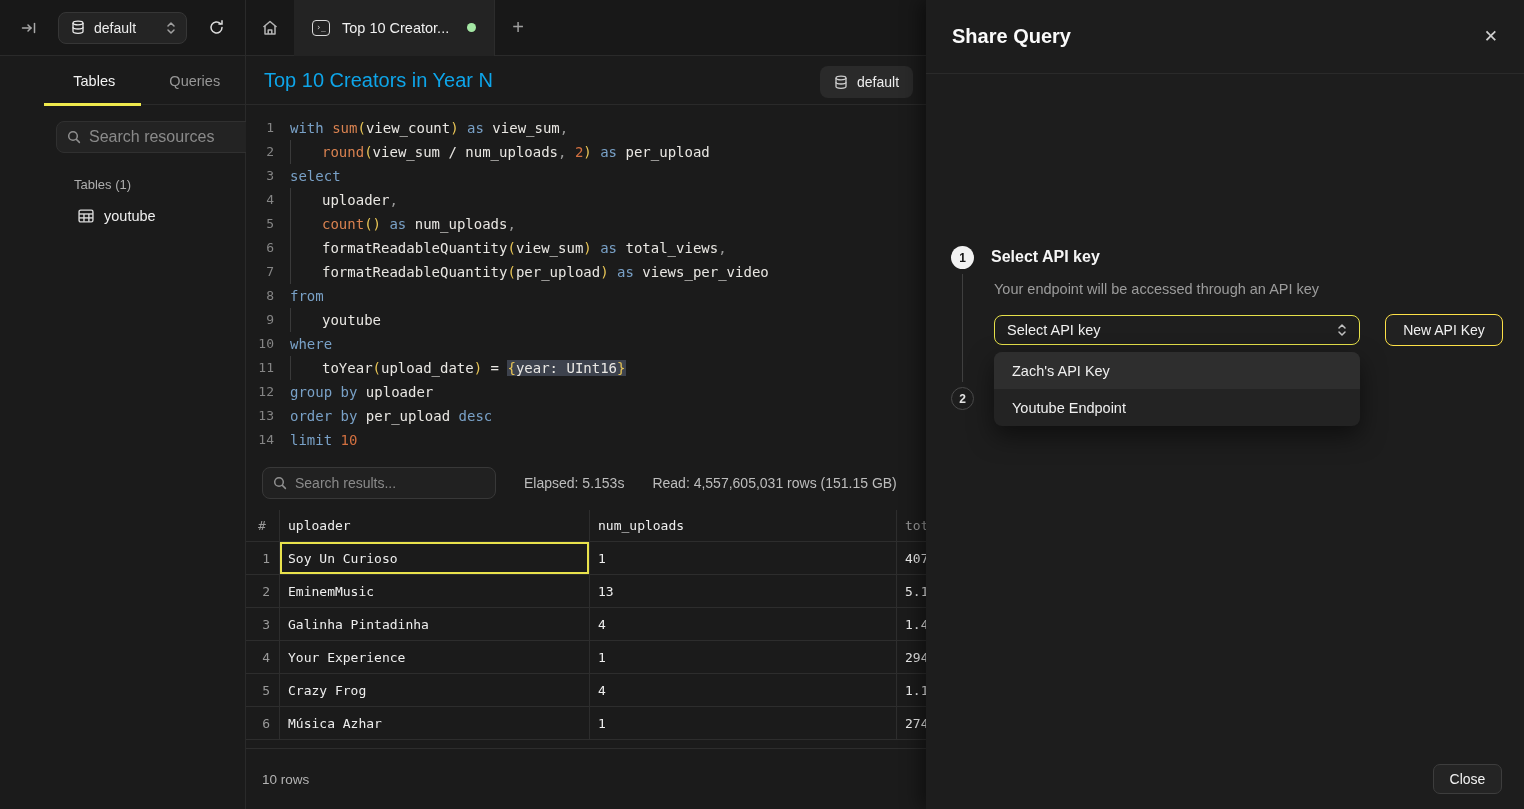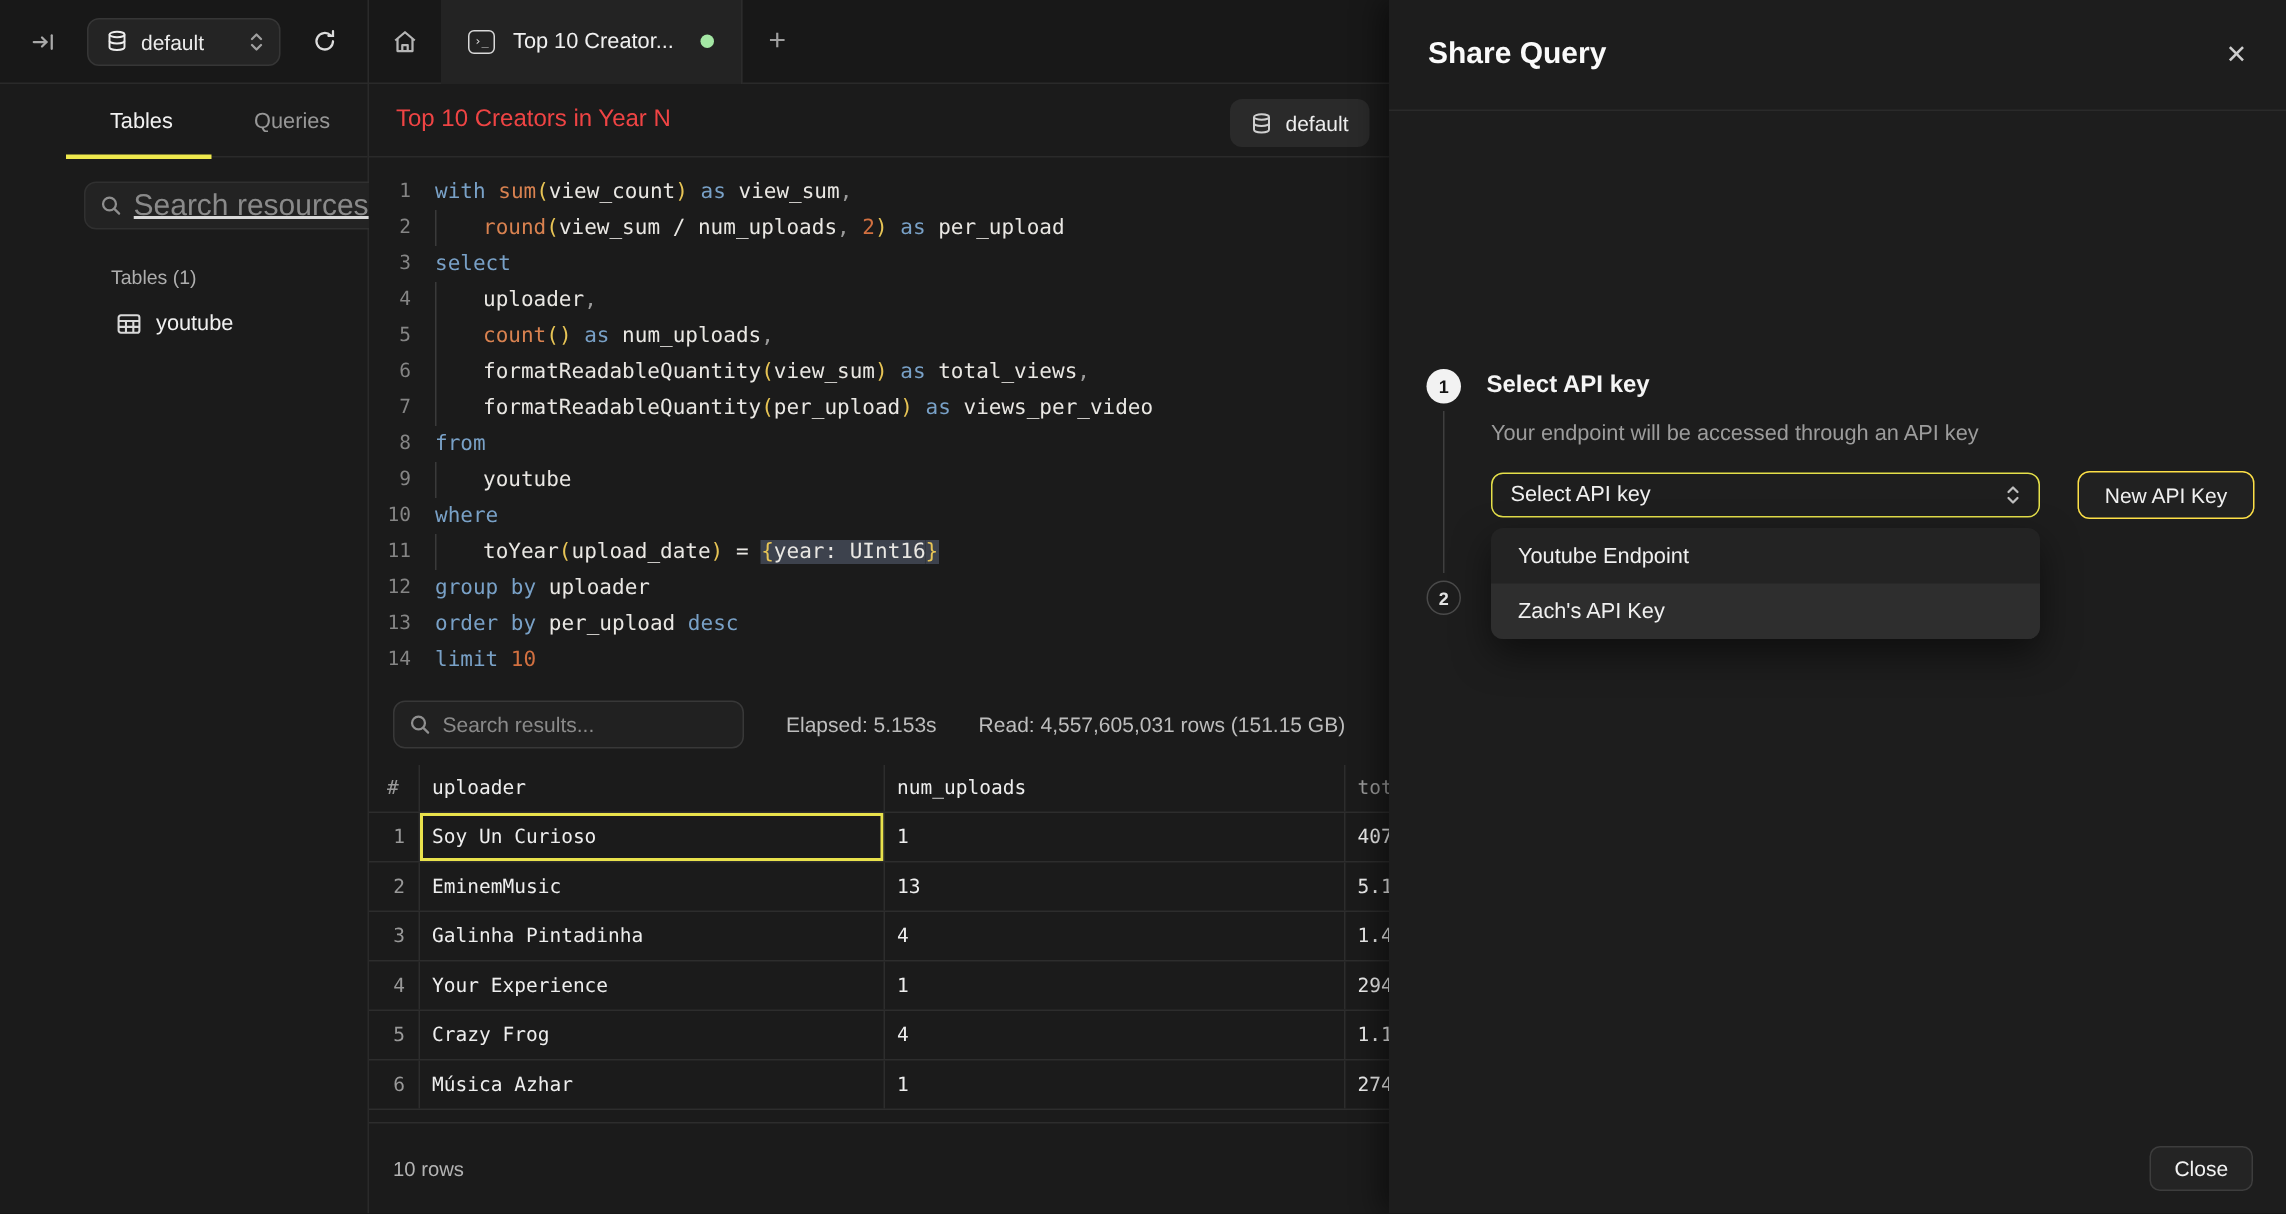--- a/index.html
+++ b/index.html
@@ -35,32 +35,32 @@
   .side-tabs { display:flex; height:49px; border-bottom:1px solid #2a2a2a; }
   .side-tab { flex:1; background:none; border:none; font-size:14.5px; color:#979797; cursor:pointer;
     position:relative; height:49px; }
   .side-tab.active { color:#f2f2f2; }
   .side-tab.active::after { content:""; position:absolute; left:0; right:4px; bottom:-1px; height:3px; background:#efe94d; }
   .new-table-btn { margin:19px 16px 0 12px; width:218px; height:30px; background:#f2ef68; color:#141414;
     border:none; border-radius:8px; font-size:14px; font-weight:600; display:flex; align-items:center;
     justify-content:center; gap:8px; cursor:pointer; }
   .search-box { margin:16px 16px 0 12px; width:218px; height:32px; background:#232323; border:1px solid #303030;
     border-radius:8px; display:flex; align-items:center; gap:8px; padding:0 10px; color:#8f8f8f; }
-  .search-box input { background:none; border:none; outline:none; color:#d9d9d9; font-size:20px; width:100%;
-    font-family:"Liberation Sans",sans-serif;text-decoration:underline; }
+  .search-box input { background:none; border:none; outline:none; color:#d9d9d9; font-size:16px; width:100%;
+    font-family:"Liberation Sans",sans-serif; }
   .search-box input::placeholder { color:#8a8a8a; }
   .side-section { margin:24px 0 0 30px; font-size:13px; color:#aeaeae; }
   .table-item { margin:12px 0 0 0; padding:4px 0 4px 34px; display:flex; align-items:center; gap:10px;
     color:#f0f0f0; font-size:14.5px; cursor:pointer; }
 
   
   .main { position:absolute; left:246px; top:56px; width:1278px; height:753px; background:#1b1b1b; }
   .main-header { height:49px; border-bottom:1px solid #2a2a2a; display:flex; align-items:center;
     padding:0 0 0 18px; position:relative; }
-  .main-title { font-size:16px; color:#ef4444; }
+  .main-title { font-size:20px; color:#0ea5e9; }
   .db-chip { position:absolute; left:574px; top:10px; height:32px; display:flex; align-items:center; gap:9px;
     background:#2a2a2a; border-radius:8px; padding:0 14px; font-size:14px; color:#ededed; cursor:pointer; }
 
   
   .code-area { padding:11px 0 0 0; height:350px; font-family:"DejaVu Sans Mono",monospace; font-size:14px; }
   .code-line { display:flex; height:24px; line-height:24px; white-space:pre; }
   .line-num { width:28px; text-align:right; color:#858585; margin-right:16px; flex:none; font-size:13px; }
   .ind { display:inline-block; width:32px; border-left:1px solid #3a3a3a; height:24px; vertical-align:top; }
   .k { color:#79a1c7; } .f { color:#d98250; } .y { color:#e7c455; } .t { color:#e9e7e3; }
   .n { color:#d27040; } .g { color:#9b9b9b; }
@@ -341,22 +341,22 @@
         <span class="lbl">Select API key</span>
         <span>
           <svg width="10" height="14" viewBox="0 0 10 14" fill="none" stroke="#c0c0c0" stroke-width="1.5" stroke-linecap="round" stroke-linejoin="round">
               <path d="M2 5l3-3 3 3"></path>
               <path d="M2 9l3 3 3-3"></path>
             </svg>
         </span>
       </div>
       <button class="new-key-btn">New API Key</button>
       <div class="key-menu" id="api-key-menu">
+          <div class="key-menu-item hl">Zach's API Key</div>
           <div class="key-menu-item">Youtube Endpoint</div>
-          <div class="key-menu-item hl">Zach's API Key</div>
         </div>
     </div>
 
     <div class="panel-footer">
       <button class="close-btn">Close</button>
     </div>
   </div>
 
 </div>
 

